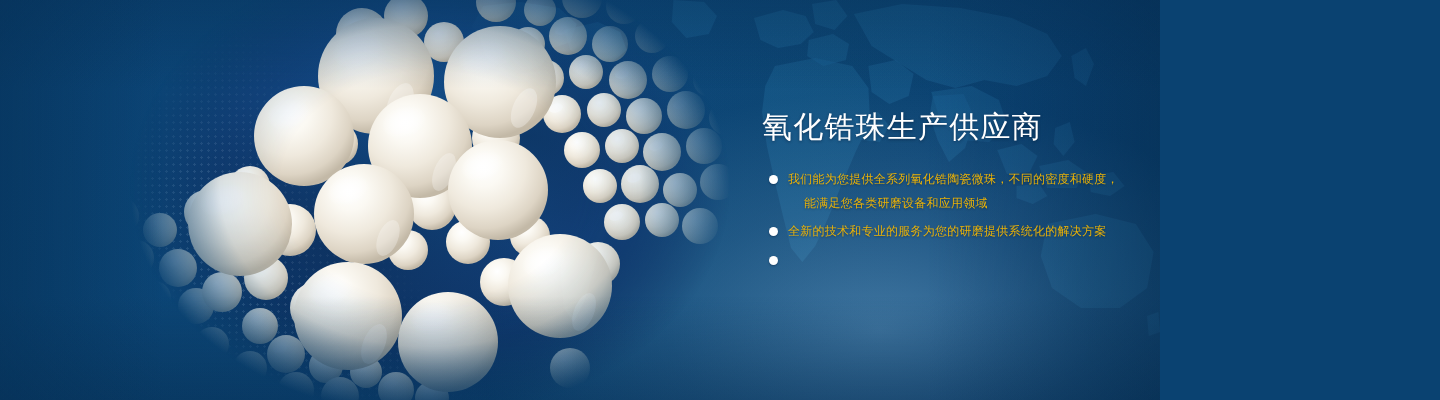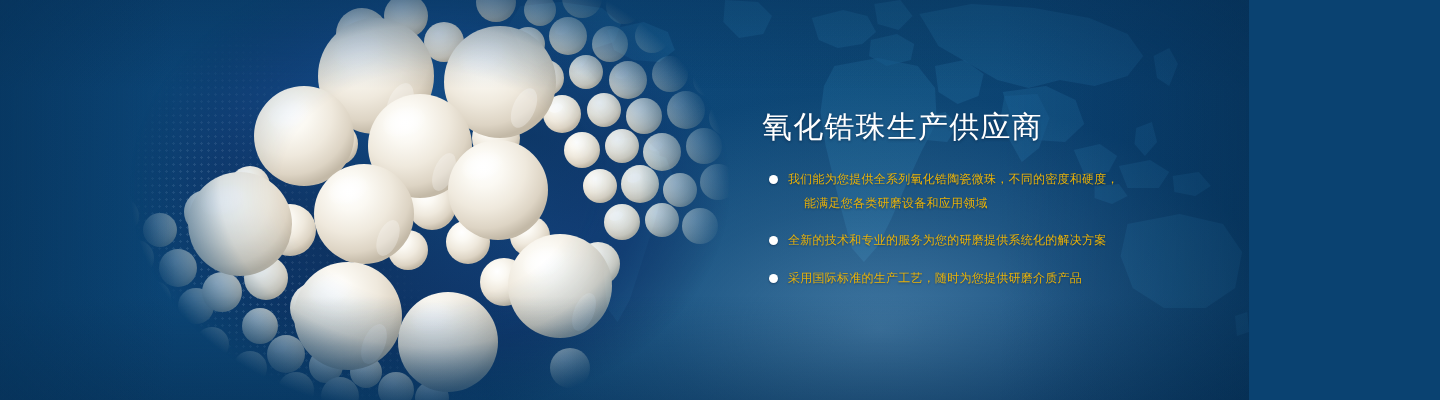--- a/index.html
+++ b/index.html
@@ -1,21 +1,21 @@
 <!DOCTYPE html>
 <html><head>
 <meta charset="utf-8">
 <style>
   * { margin:0; padding:0; box-sizing:border-box; }
   html, body { width:1440px; height:400px; overflow:hidden; background:#0a4271; }
   body { font-family:"Liberation Sans","DejaVu Sans",sans-serif; }
 
   .banner{
     position:relative;
-    width:1249px; height:400px;
+    width:1160px; height:400px;
     overflow:hidden;
     background:#0a4271;
   }
 
   
   .bg-base{
     position:absolute; inset:0;
     background:
       radial-gradient(ellipse 560px 330px at 880px 330px, rgba(96,150,190,0.62) 0%, rgba(70,125,168,0.34) 38%, rgba(20,75,125,0.06) 72%, rgba(0,0,0,0) 100%),
       radial-gradient(ellipse 700px 520px at 300px 120px, rgba(13,70,122,0.55) 0%, rgba(10,62,110,0.15) 60%, rgba(0,0,0,0) 100%),
@@ -82,21 +82,21 @@
   .bullets{ margin-top:22px; list-style:none; }
   .bullet{
     position:relative;
     padding-left:26px;
     color:#eab308;
     font-size:12px;
     line-height:23.5px;
     letter-spacing:0.25px;
     text-shadow:0 1px 2px rgba(0,20,45,0.40);
   }
-  .bullet + .bullet{ margin-top:14px; }
+  .bullet + .bullet{ margin-top:5px; }
   .dot{
     position:absolute;
     left:7px; top:7px;
     width:9px; height:9px;
     border-radius:50%;
     background:#ffffff;
     box-shadow:0 1px 2px rgba(0,18,40,0.35);
   }
   .bullet-line2{ display:block;margin-left:16px; }
 </style>
@@ -345,18 +345,17 @@
         <span class="dot"></span>
         <span>我们能为您提供全系列氧化锆陶瓷微珠，不同的密度和硬度，</span>
         <span class="bullet-line2">能满足您各类研磨设备和应用领域</span>
       </li>
       <li class="bullet">
         <span class="dot"></span>
         <span>全新的技术和专业的服务为您的研磨提供系统化的解决方案</span>
       </li>
       <li class="bullet">
         <span class="dot"></span>
-        <span>采用国际标准的生产工艺，随时为您提供研磨介质产品</span>
       </li>
     </ul>
   </div>
 
 </div>
 
 </body></html>

